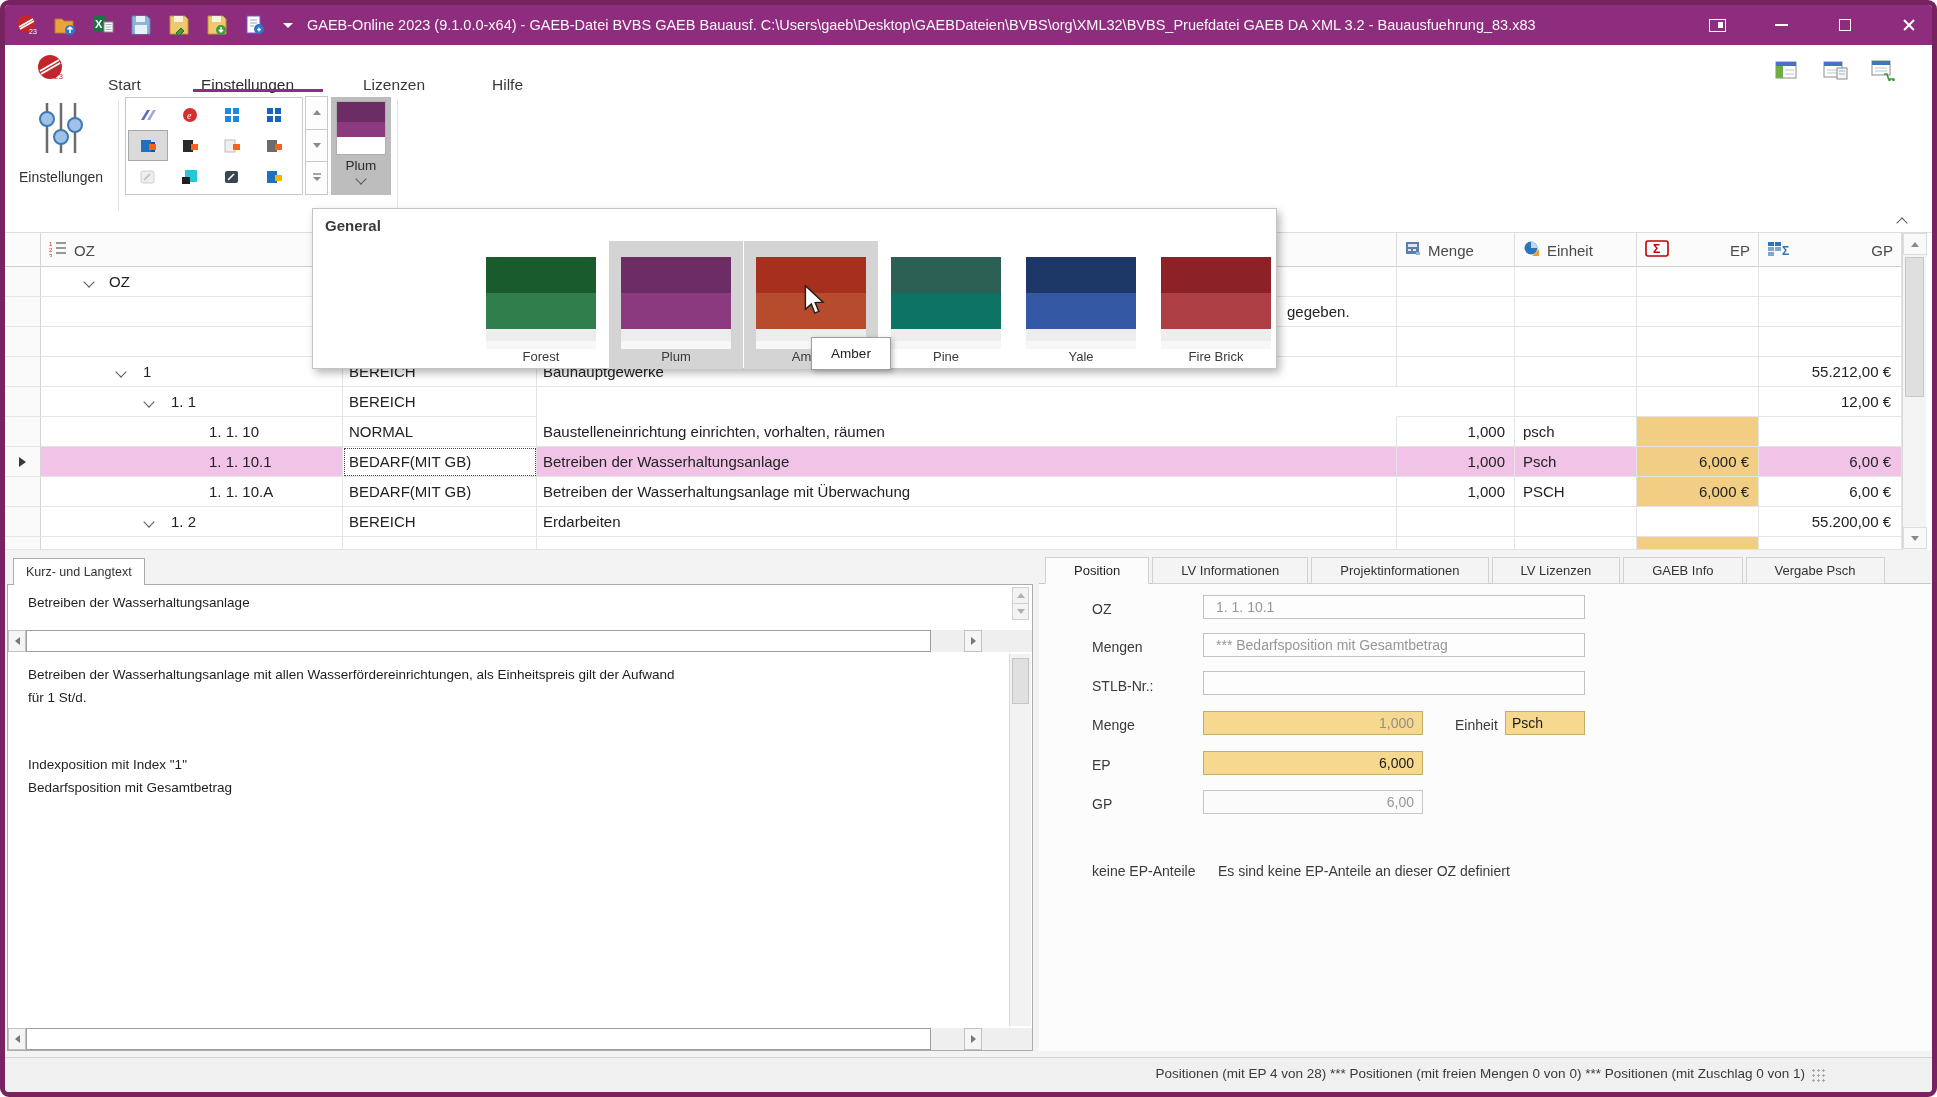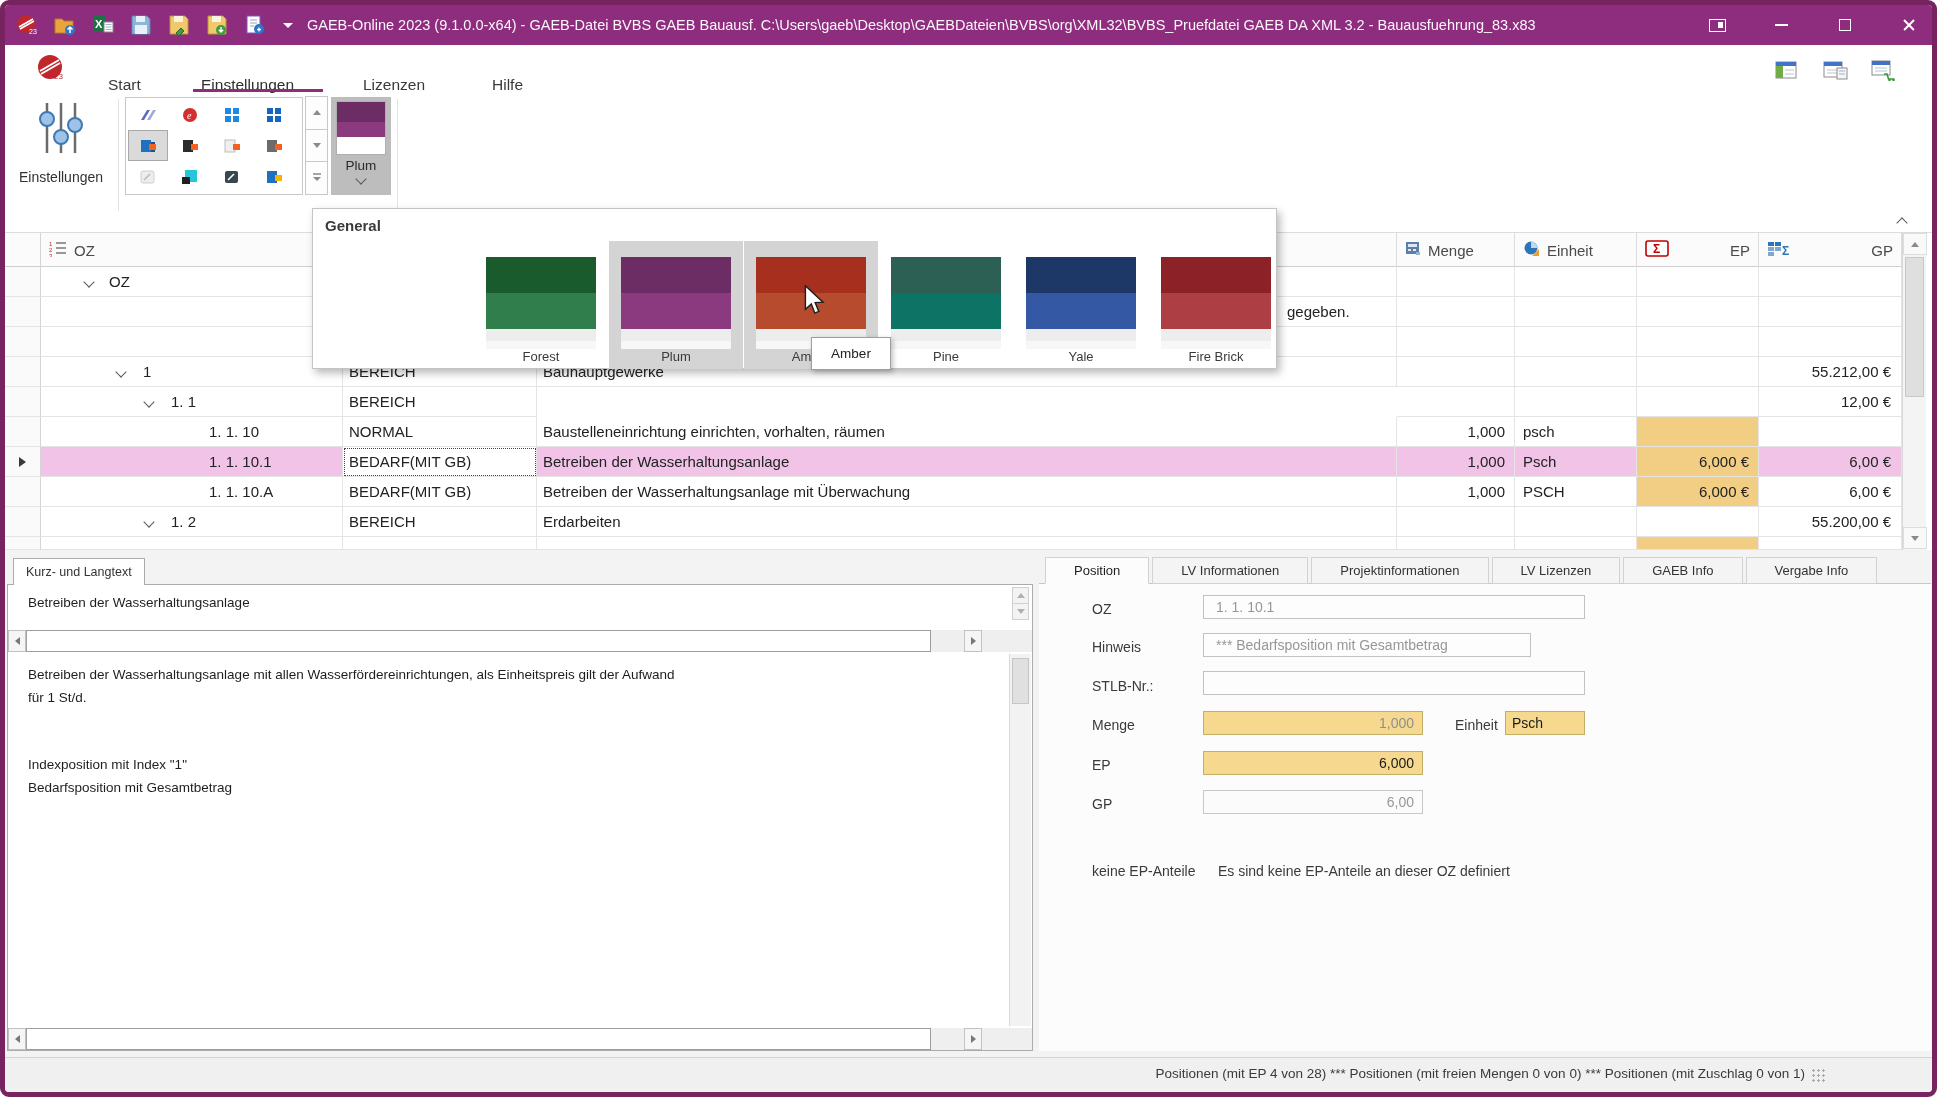--- a/index.html
+++ b/index.html
@@ -718,29 +718,29 @@
         </span>
     </div>
   </div>
 
   <div class="dp-tabs">
     <span class="dp-tab active">Position</span>
     <span class="dp-tab">LV Informationen</span>
     <span class="dp-tab">Projektinformationen</span>
     <span class="dp-tab">LV Lizenzen</span>
     <span class="dp-tab">GAEB Info</span>
-    <span class="dp-tab">Vergabe Info</span>
+    <span class="dp-tab">Vergabe Psch</span>
   </div>
   <div class="dp-body"></div>
 
   <span class="f-label" style="left:1087px;top:596px">OZ</span>
   <div class="f-input f-ro" style="left:1198px;top:590px;width:382px">1.  1.  10.1</div>
 
-  <span class="f-label" style="left:1087px;top:634px">Hinweis</span>
-  <div class="f-input f-ro" style="left:1198px;top:628px;width:328px">***  Bedarfsposition mit Gesamtbetrag</div>
+  <span class="f-label" style="left:1087px;top:634px">Mengen</span>
+  <div class="f-input f-ro" style="left:1198px;top:628px;width:382px">***  Bedarfsposition mit Gesamtbetrag</div>
 
   <span class="f-label" style="left:1087px;top:673px">STLB-Nr.:</span>
   <div class="f-input" style="left:1198px;top:666px;width:382px"></div>
 
   <span class="f-label" style="left:1087px;top:712px">Menge</span>
   <div class="f-input f-org f-right" style="left:1198px;top:706px;width:220px;color:#8F8F8F">1,000</div>
   <span class="f-label" style="left:1450px;top:712px">Einheit</span>
   <div class="f-input f-org" style="left:1500px;top:706px;width:80px;padding-left:6px;color:#1A1A1A">Psch</div>
 
   <span class="f-label" style="left:1087px;top:752px">EP</span>

